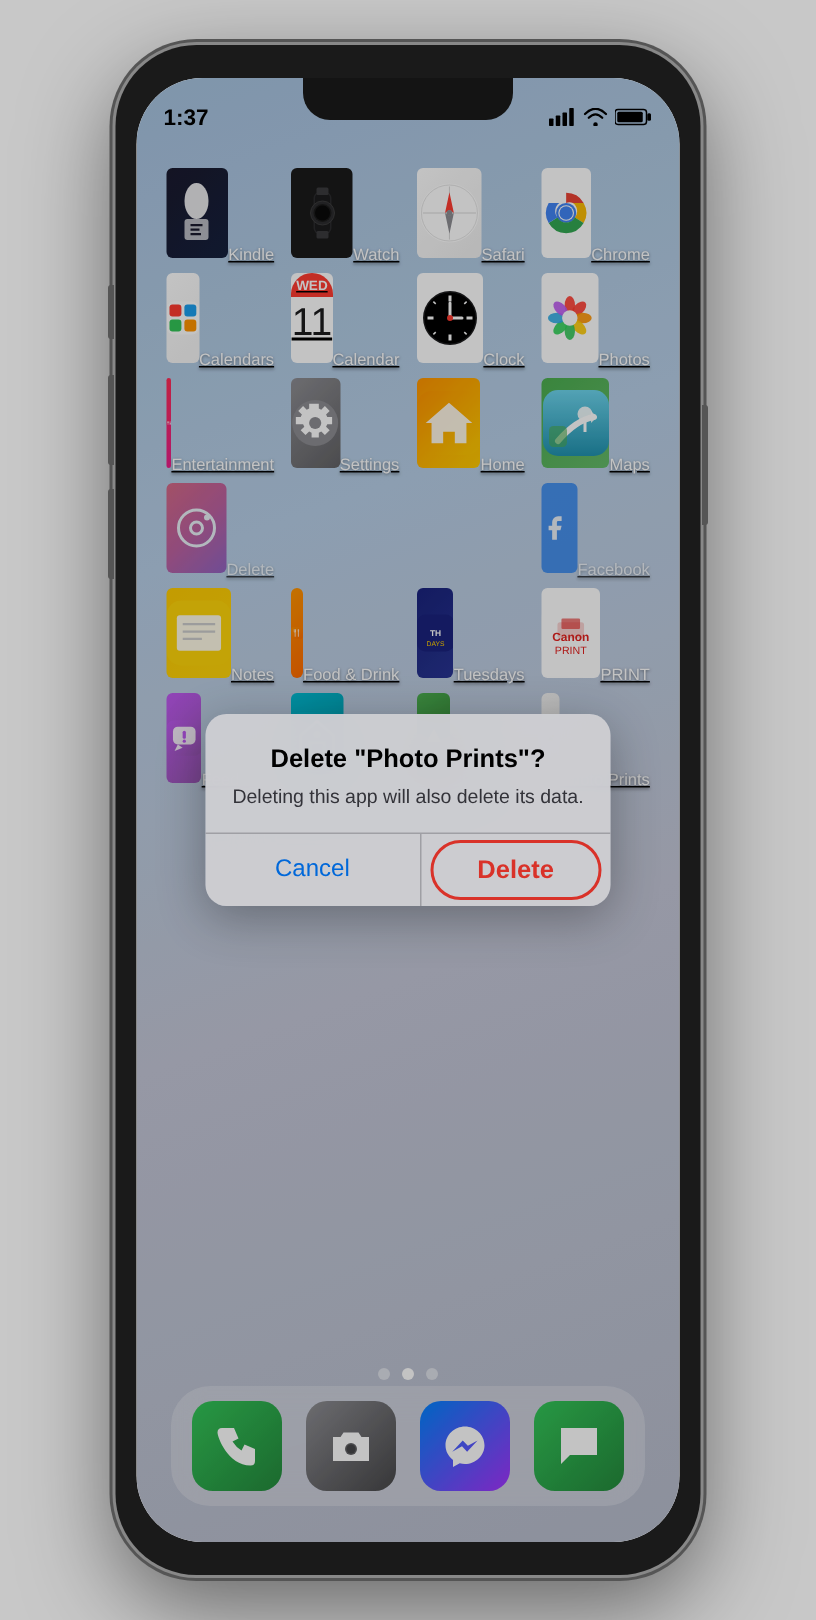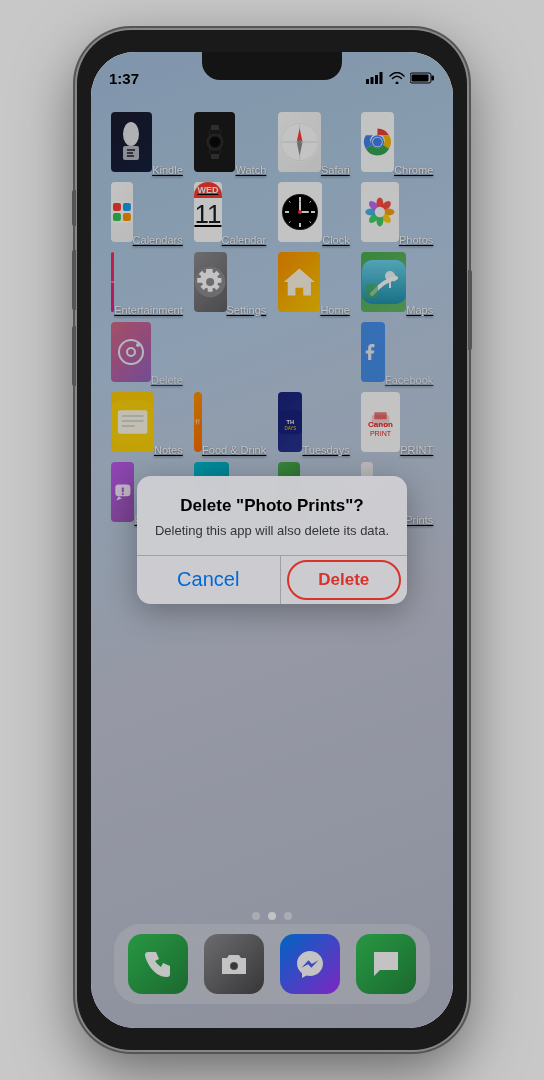--- a/index.html
+++ b/index.html
@@ -280,21 +280,21 @@
     }
 
     .dialog-buttons {
       display: flex;
     }
 
     .dialog-btn {
       flex: 1;
       padding: 12px 8px;
       text-align: center;
-      font-size: 20px;
+      font-size: 16px;
       cursor: pointer;
       border: none;
       background: transparent;
     }
 
     .dialog-btn-divider {
       width: 1px;
       background: rgba(60,60,67,0.29);
     }
 

